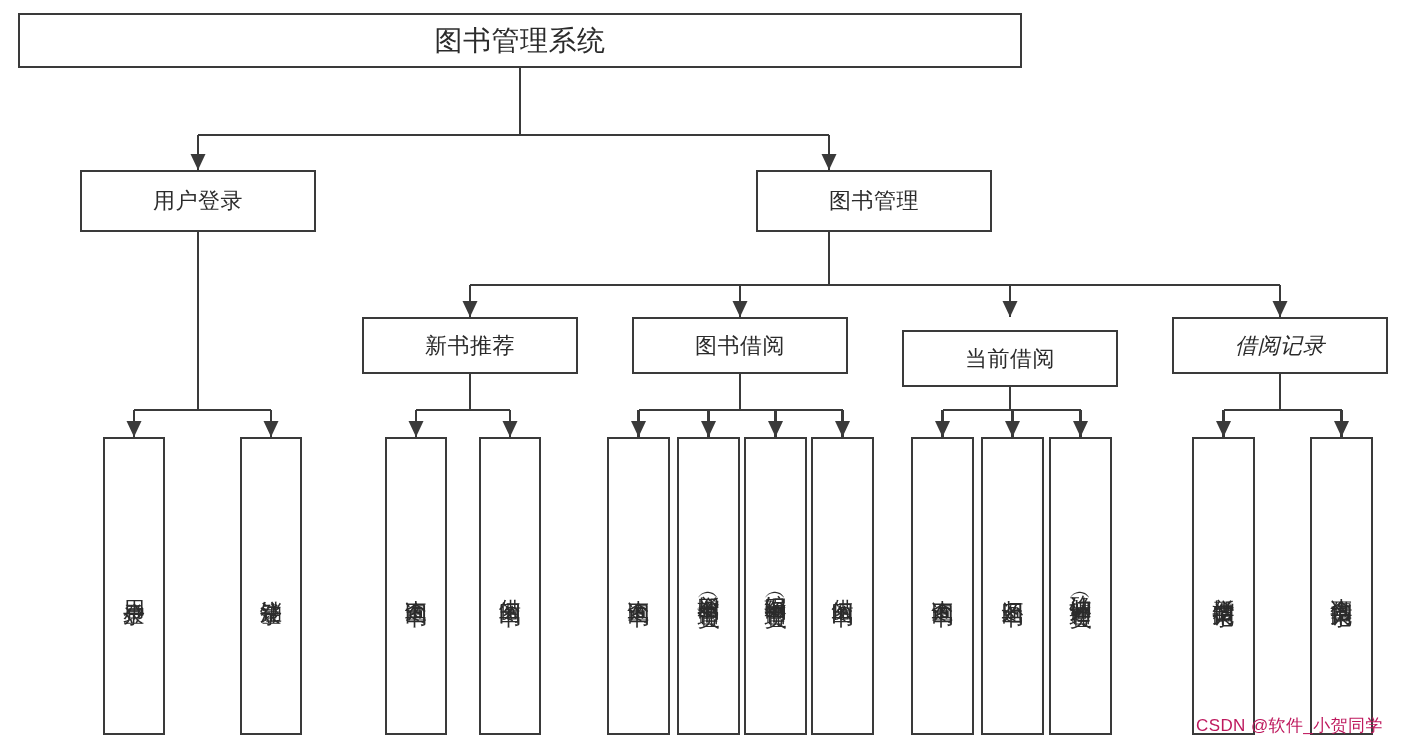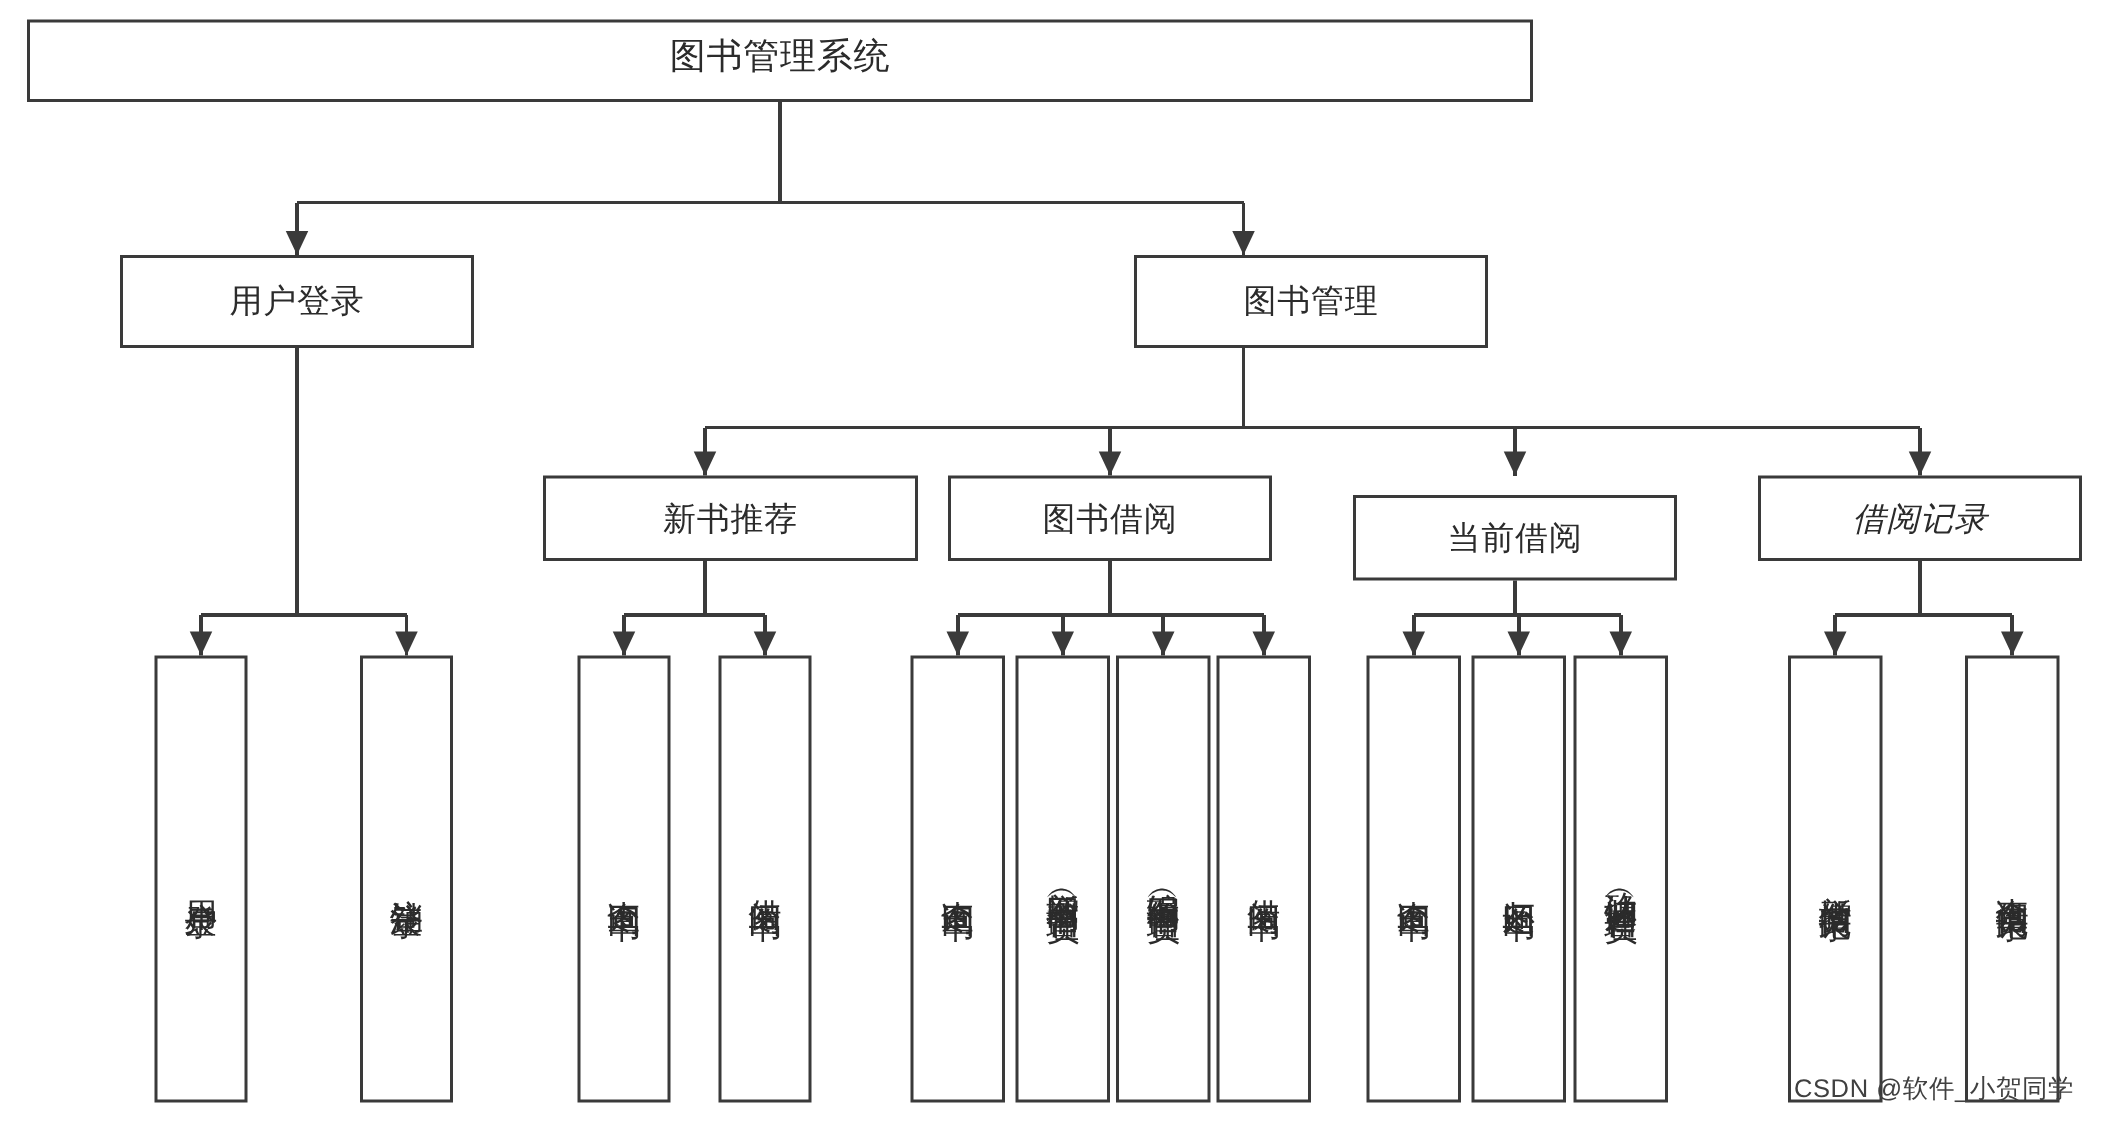--- a/index.html
+++ b/index.html
@@ -41,22 +41,21 @@
     text-align: center;
     line-height: 1.18;
     white-space: nowrap;
   }
   
   .node.horiz .label {
     font-size: 22px;
     letter-spacing: 0.5px;
   }
   .node.root .label {
-    font-size: 24px;
-    font-family: Liberation Mono, monospace;
+    font-size: 28px;
   }
   
   .node.vert {
     align-items: center;
     justify-content: center;
   }
   .node.vert .label {
     writing-mode: vertical-rl;
     text-orientation: upright;
     font-size: 22px;
@@ -134,21 +133,21 @@
   <div id="nodes">
       <div class="node horiz root" style="left: 18px; top: 13px; width: 1004px; height: 55px;">
         <span class="label">图书管理系统</span>
       </div>
       <div class="node horiz" style="left: 80px; top: 170px; width: 236px; height: 62px;">
         <span class="label">用户登录</span>
       </div>
       <div class="node horiz" style="left: 711px; top: 170px; width: 236px; height: 62px; margin-left: 45px;">
         <span class="label">图书管理</span>
       </div>
-      <div class="node horiz" style="left: 362px; top: 317px; width: 250px; height: 57px;">
+      <div class="node horiz" style="left: 362px; top: 317px; width: 216px; height: 57px;">
         <span class="label">新书推荐</span>
       </div>
       <div class="node horiz" style="left: 632px; top: 317px; width: 216px; height: 57px;">
         <span class="label">图书借阅</span>
       </div>
       <div class="node horiz" style="left: 902px; top: 330px; width: 216px; height: 57px;">
         <span class="label">当前借阅</span>
       </div>
       <div class="node horiz" style="left: 1172px; top: 317px; width: 216px; height: 57px; font-style: italic;">
         <span class="label">借阅记录</span>
@@ -186,14 +185,14 @@
       <div class="node vert" style="left: 1049px; top: 437px; width: 63px; height: 298px;">
         <span class="label">确认归还（管理员）</span>
       </div>
       <div class="node vert" style="left: 1192px; top: 437px; width: 63px; height: 298px;">
         <span class="label">新增借阅记录</span>
       </div>
       <div class="node vert" style="left: 1310px; top: 437px; width: 63px; height: 298px;">
         <span class="label">查询借阅记录</span>
       </div>
     </div>
-  <div class="watermark" style="left: 1196px; top: 714px; color: #404040;">CSDN @软件_小贺同学</div>
+  <div class="watermark" style="left: 1196px; top: 714px; color: #be185d;">CSDN @软件_小贺同学</div>
 </div>
 
 </body></html>

